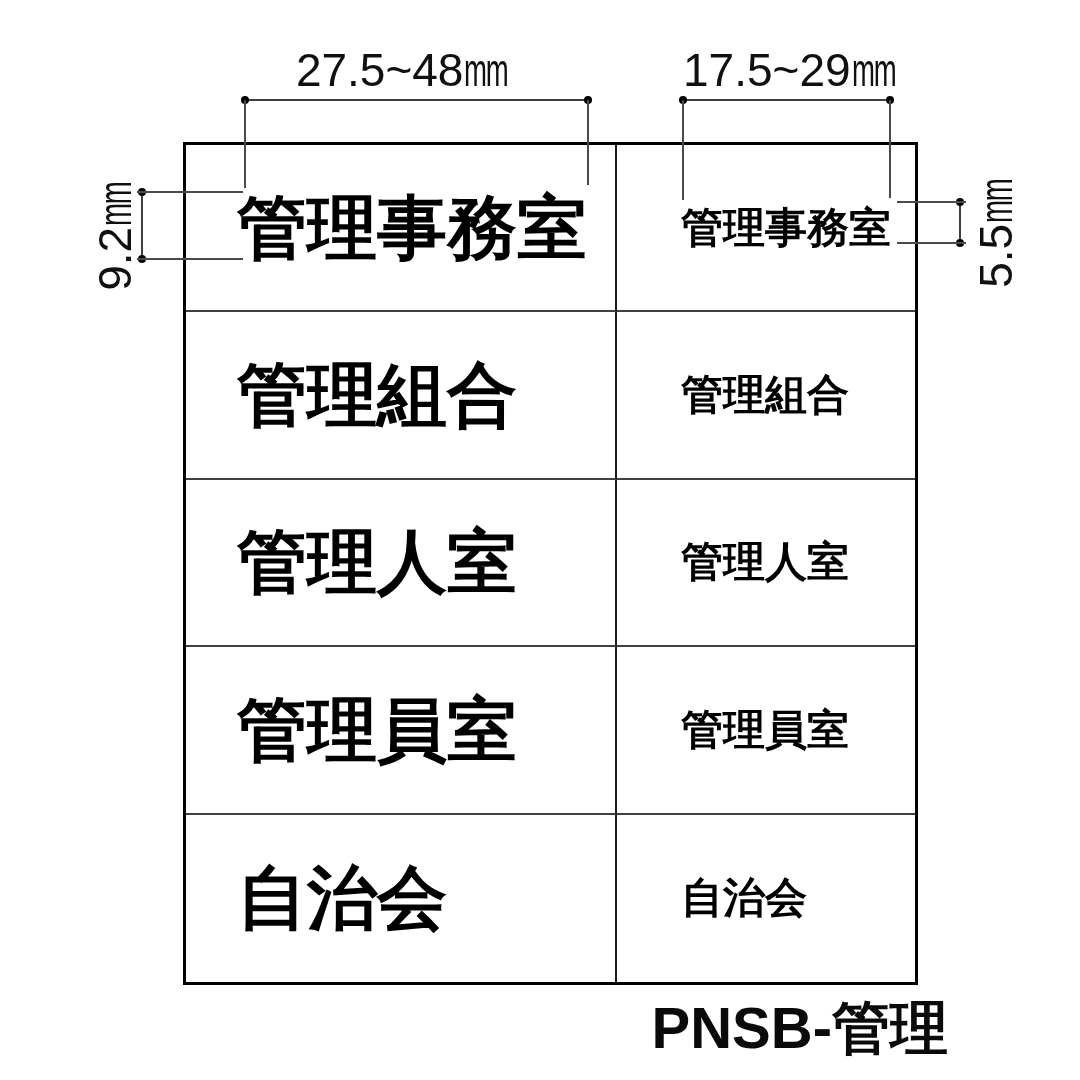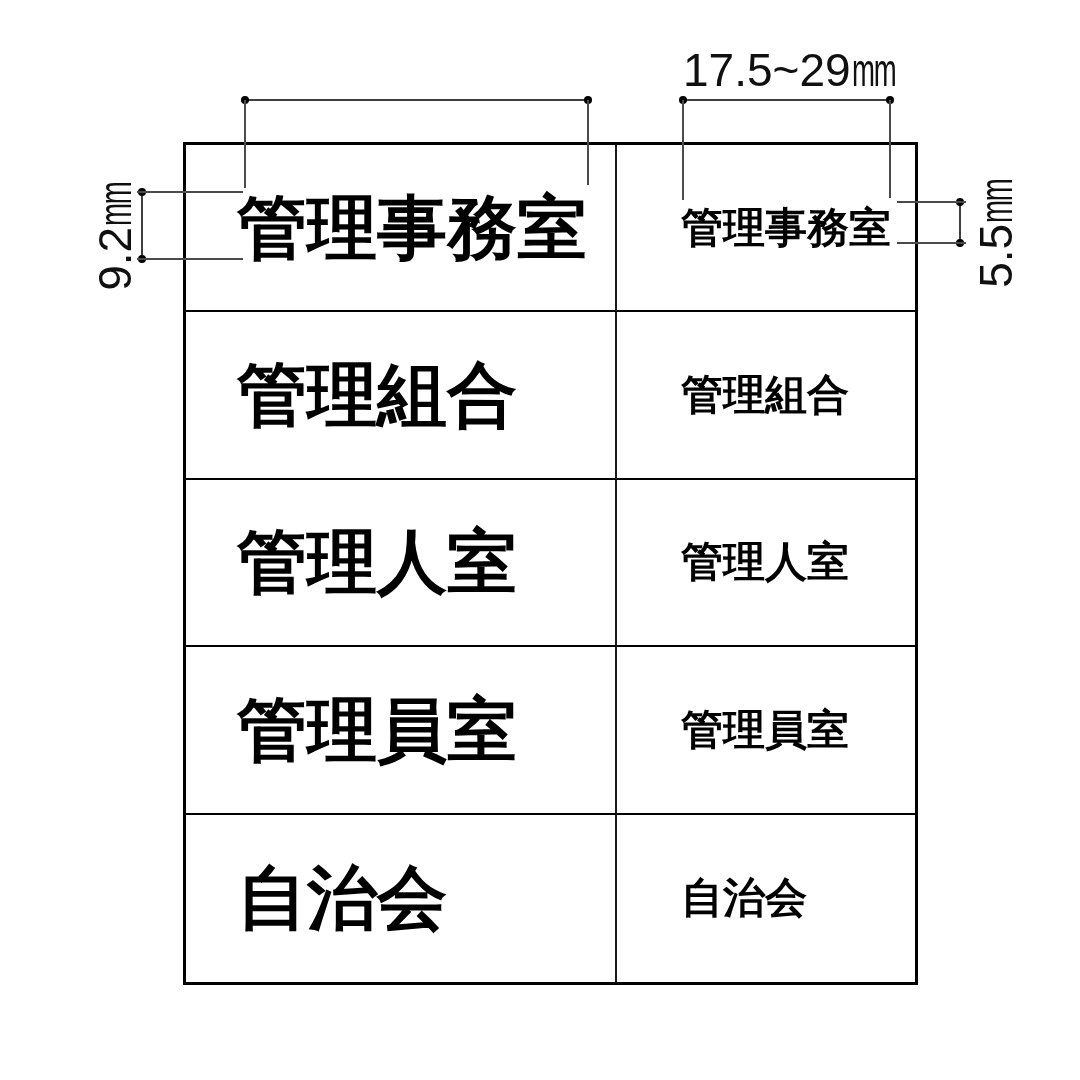--- a/index.html
+++ b/index.html
@@ -15,21 +15,21 @@
     position:absolute; left:183px; top:142px; width:735px; height:843px;
     border:3px solid #000; background:#fff;
     display:grid; grid-template-columns:431px 1fr; grid-template-rows:repeat(5,1fr);
   }
   .cell { display:flex; align-items:center; white-space:nowrap; overflow:visible; }
   .cell.large {
     padding-left:51px; font-size:70px; font-weight:900; line-height:1;
     border-right:2px solid #1b1b1b; letter-spacing:0;
   }
   .cell.small { padding-left:64px; font-size:42px; font-weight:800; line-height:1; }
-  .cell.sep { border-bottom:2px solid #000000; }
+  .cell.sep { border-bottom:2px solid #404040; }
 
   
   .dim-line { position:absolute; background:#3f3f3f; }
   .ext-line { position:absolute; background:#4a4a4a; }
   .dot {
     position:absolute; width:8px; height:8px; border-radius:50%;
     background:#000; transform:translate(-50%,-50%);
   }
   .dim-label {
     position:absolute; font-size:46px; line-height:46px; text-align:center;
@@ -63,20 +63,23 @@
     <div class="cell large sep">管理人室</div>
     <div class="cell small sep">管理人室</div>
 
     <div class="cell large sep">管理員室</div>
     <div class="cell small sep">管理員室</div>
 
     <div class="cell large">自治会</div>
     <div class="cell small">自治会</div>
   </div>
 
+  <div class="dim-label" style="left:245px; top:47px; width:343px;">
+    <span>27.5~48</span><span class="unit">mm</span>
+  </div>
   <div class="dim-line" style="left:245px; top:99px; width:343px; height:2px;"></div>
   <div class="dot" style="left:245px; top:100px;"></div>
   <div class="dot" style="left:588px; top:100px;"></div>
   <div class="ext-line" style="left:244px; top:100px; width:2px; height:88px;"></div>
   <div class="ext-line" style="left:587px; top:100px; width:2px; height:85px;"></div>
 
   <div class="dim-label" style="left:683px; top:47px; width:207px;">
     <span>17.5~29</span><span class="unit">mm</span>
   </div>
   <div class="dim-line" style="left:683px; top:99px; width:207px; height:2px;"></div>
@@ -96,14 +99,15 @@
 
   <div class="dim-label rot" style="left:926px; top:196px; width:140px; height:46px;">
     <span>5.5</span><span class="unit">mm</span>
   </div>
   <div class="dim-line" style="left:959px; top:202px; width:2px; height:41px;"></div>
   <div class="dot" style="left:960px; top:202px;"></div>
   <div class="dot" style="left:960px; top:243px;"></div>
   <div class="ext-line" style="left:897px; top:201px; width:69px; height:2px;"></div>
   <div class="ext-line" style="left:897px; top:242px; width:69px; height:2px;"></div>
 
+  <div class="product-code">PNSB-管理</div>
 
 </div>
 
 </body></html>

